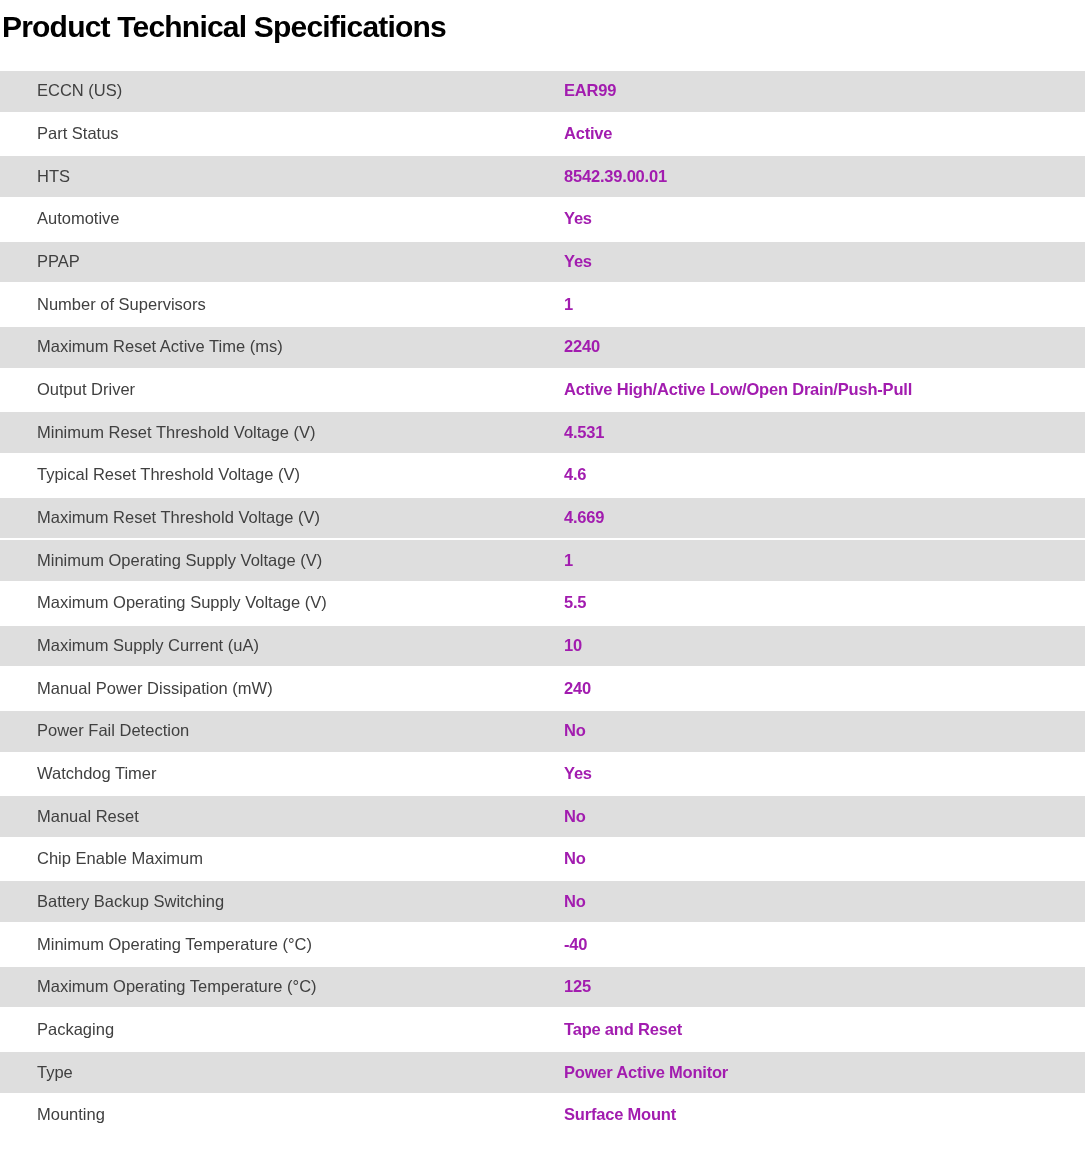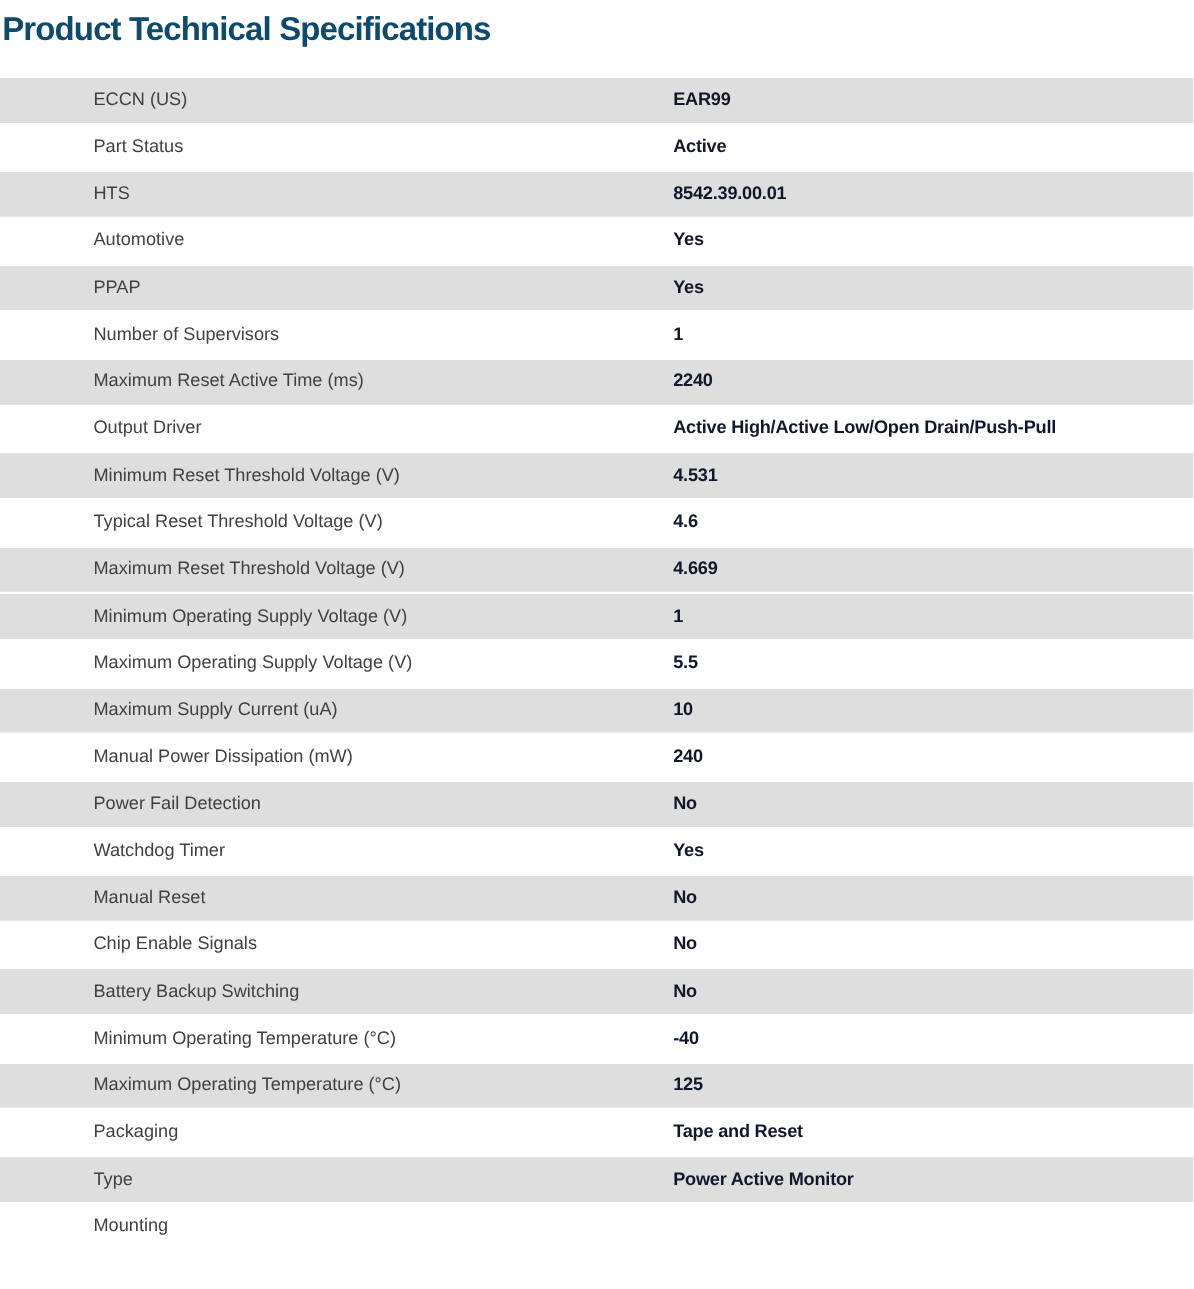--- a/index.html
+++ b/index.html
@@ -10,33 +10,32 @@
     overflow: hidden;
     background: #ffffff;
     font-family: "Liberation Sans", sans-serif;
   }
   .page-title {
     margin: 8px 0 1px 2px;
     font-size: 30px;
     line-height: 38px;
     font-weight: 700;
     letter-spacing: -0.8px;
-    color: #0c4a6e;
+    color: #000000;
   }
   .spec-table {
     margin-top: 24px;
     width: 1085px;
   }
   .row {
     display: flex;
     align-items: center;
     height: 42.66px;
     box-sizing: border-box;
     width: 100%;
-    padding-left: 48px;
   }
   .row.alt {
     background: #dedede;
     background-clip: padding-box;
     border-top: 1.5px solid #ffffff;
     border-bottom: 1.2px solid #ffffff;
   }
   .cell {
     font-size: 16.5px;
     line-height: 1.2;
@@ -44,21 +43,21 @@
   }
   .cell.label {
     box-sizing: border-box;
     width: 564px;
     padding-left: 37px;
     color: #404040;
     font-weight: 400;
   }
   .cell.value {
     flex: 1;
-    color: #0f172a;
+    color: #a21caf;
     font-weight: 700;
     letter-spacing: -0.2px;
   }
 </style>
 </head>
 <body>
 
 <h1 class="page-title">Product Technical Specifications</h1>
 
 <div class="spec-table">
@@ -128,21 +127,21 @@
     </div>
     <div class="row">
       <div class="cell label">Watchdog Timer</div>
       <div class="cell value">Yes</div>
     </div>
     <div class="row alt">
       <div class="cell label">Manual Reset</div>
       <div class="cell value">No</div>
     </div>
     <div class="row">
-      <div class="cell label">Chip Enable Signals</div>
+      <div class="cell label">Chip Enable Maximum</div>
       <div class="cell value">No</div>
     </div>
     <div class="row alt">
       <div class="cell label">Battery Backup Switching</div>
       <div class="cell value">No</div>
     </div>
     <div class="row">
       <div class="cell label">Minimum Operating Temperature (°C)</div>
       <div class="cell value">-40</div>
     </div>
@@ -153,14 +152,15 @@
     <div class="row">
       <div class="cell label">Packaging</div>
       <div class="cell value">Tape and Reset</div>
     </div>
     <div class="row alt">
       <div class="cell label">Type</div>
       <div class="cell value">Power Active Monitor</div>
     </div>
     <div class="row">
       <div class="cell label">Mounting</div>
+      <div class="cell value">Surface Mount</div>
     </div>
   </div>
 
 </body></html>

